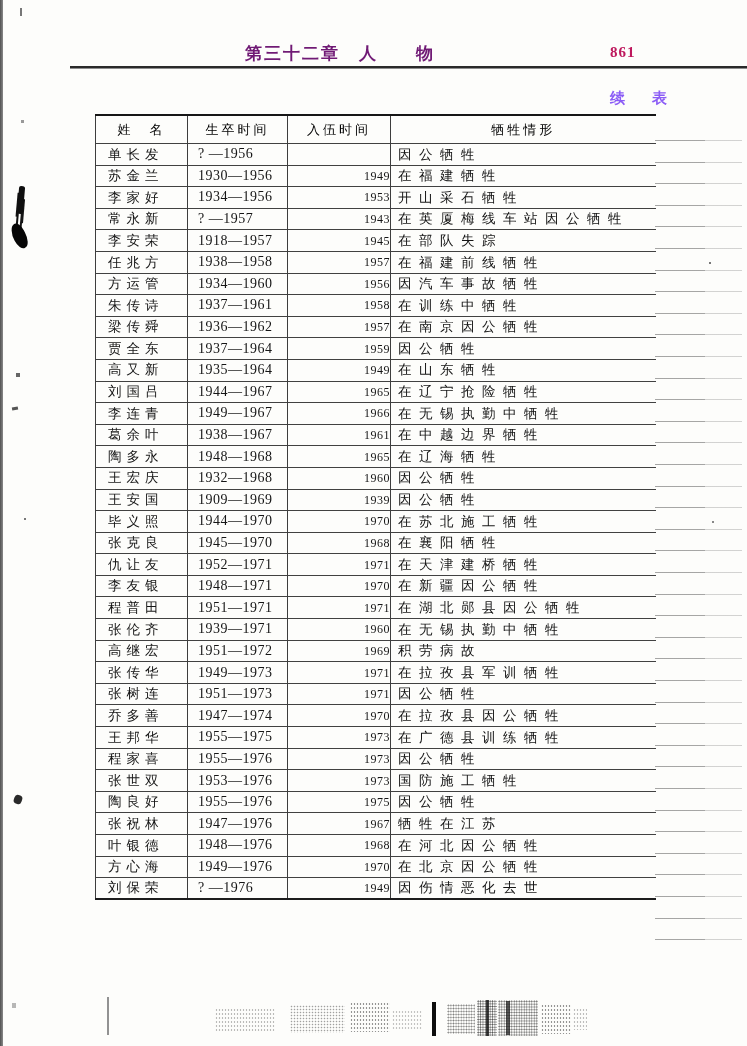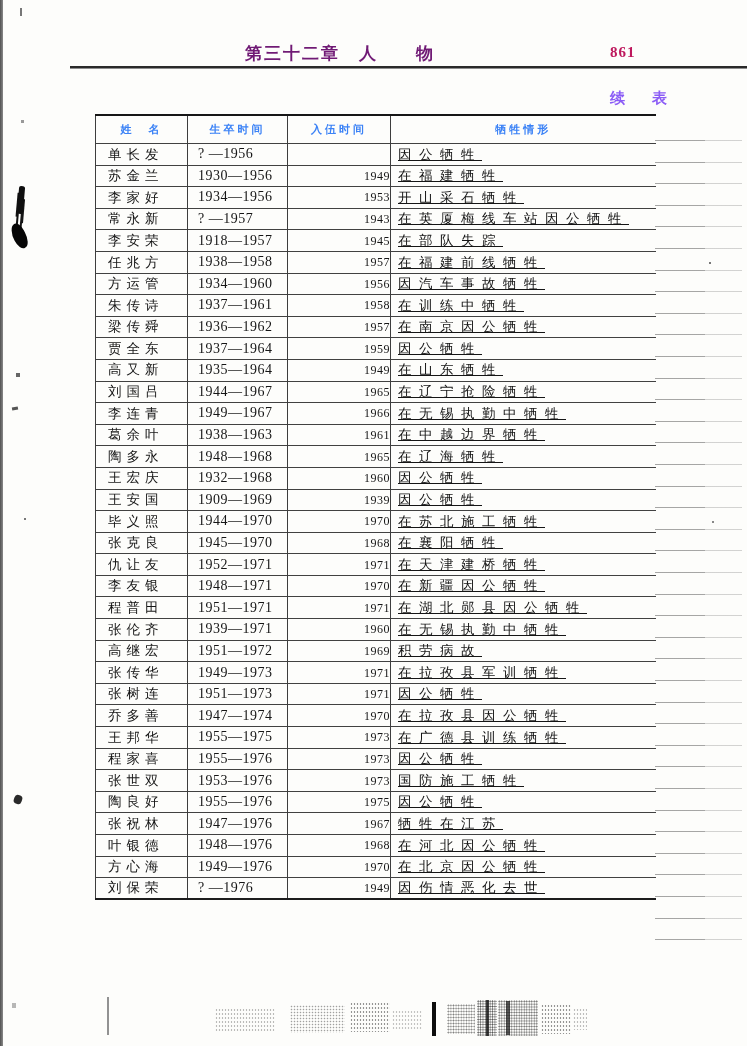--- a/index.html
+++ b/index.html
@@ -35,30 +35,30 @@
   th,td{
     border-top:1px solid rgba(32,32,32,.85);
     border-left:1px solid rgba(40,40,40,.9);
     padding:0;vertical-align:middle;line-height:1;overflow:hidden;
     white-space:nowrap;
   }
   th:first-child,td:first-child{border-left:1px solid rgba(40,40,40,.9);}
   th:last-child,td:last-child{border-right:none;margin-top:47px;}
   thead th{
     border-top:2.5px solid #161616;
-    height:27px;font-size:11px;font-weight:bold;letter-spacing:3px;
-    text-align:center;color:#3b82f6;
+    height:27px;font-size:13px;font-weight:normal;letter-spacing:3px;
+    text-align:center;color:#000000;
   }
   tbody tr{height:21.6px;}
   tbody tr:last-child td{border-bottom:2px solid #1d1d1d;}
   td{font-size:13.5px;color:#151515;}
   td.c0{padding-left:12px;letter-spacing:5px;}
   td.c1{padding-left:10px;font-size:14px;letter-spacing:.5px;}
   td.c2{text-align:right;font-size:12px;letter-spacing:.5px;}
-  td.c3{padding-left:7px;letter-spacing:7.5px;text-decoration:underline;}
+  td.c3{padding-left:7px;letter-spacing:7.5px;}
   
   .rule-ext-1{
     position:absolute;top:140px;left:655px;width:50px;height:803px;
     background:repeating-linear-gradient(to bottom,
       rgba(45,45,45,.42) 0 1px, transparent 1px 21.6px);
   }
   .rule-ext-2{
     position:absolute;top:140px;left:705px;width:37px;height:803px;
     background:repeating-linear-gradient(to bottom,
       rgba(60,60,60,.22) 0 1px, transparent 1px 21.6px);
@@ -183,21 +183,21 @@
           <td class="c3">在辽宁抢险牺牲</td>
         </tr>
         <tr>
           <td class="c0">李连青</td>
           <td class="c1">1949—1967</td>
           <td class="c2">1966</td>
           <td class="c3">在无锡执勤中牺牲</td>
         </tr>
         <tr>
           <td class="c0">葛余叶</td>
-          <td class="c1">1938—1963</td>
+          <td class="c1">1938—1967</td>
           <td class="c2">1961</td>
           <td class="c3">在中越边界牺牲</td>
         </tr>
         <tr>
           <td class="c0">陶多永</td>
           <td class="c1">1948—1968</td>
           <td class="c2">1965</td>
           <td class="c3">在辽海牺牲</td>
         </tr>
         <tr>

